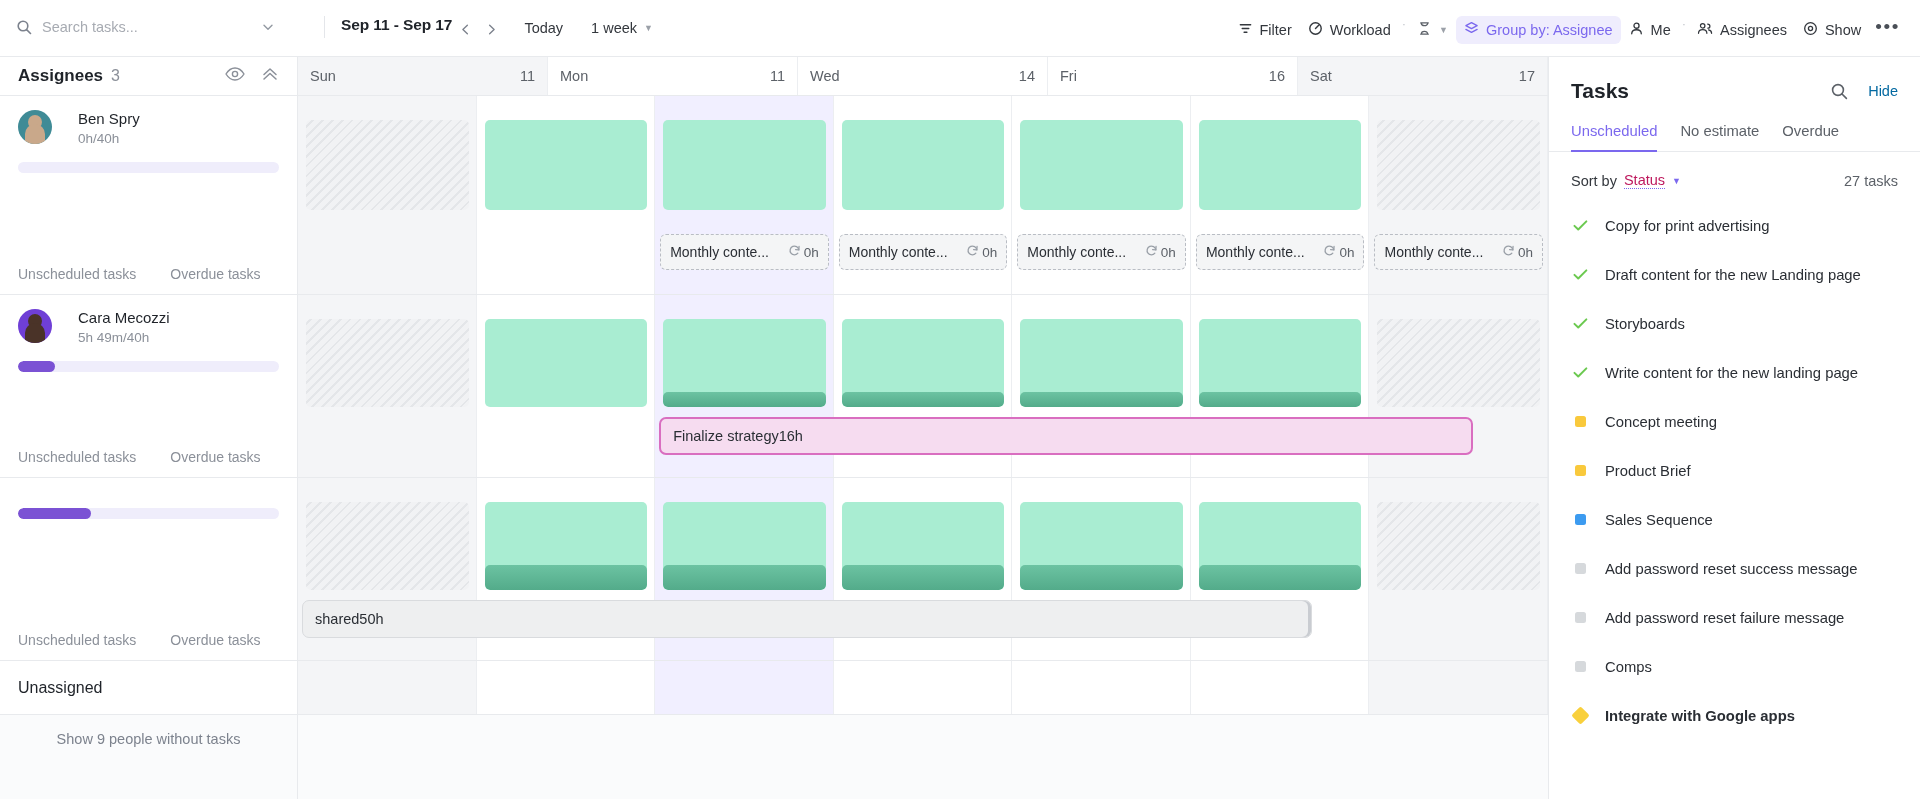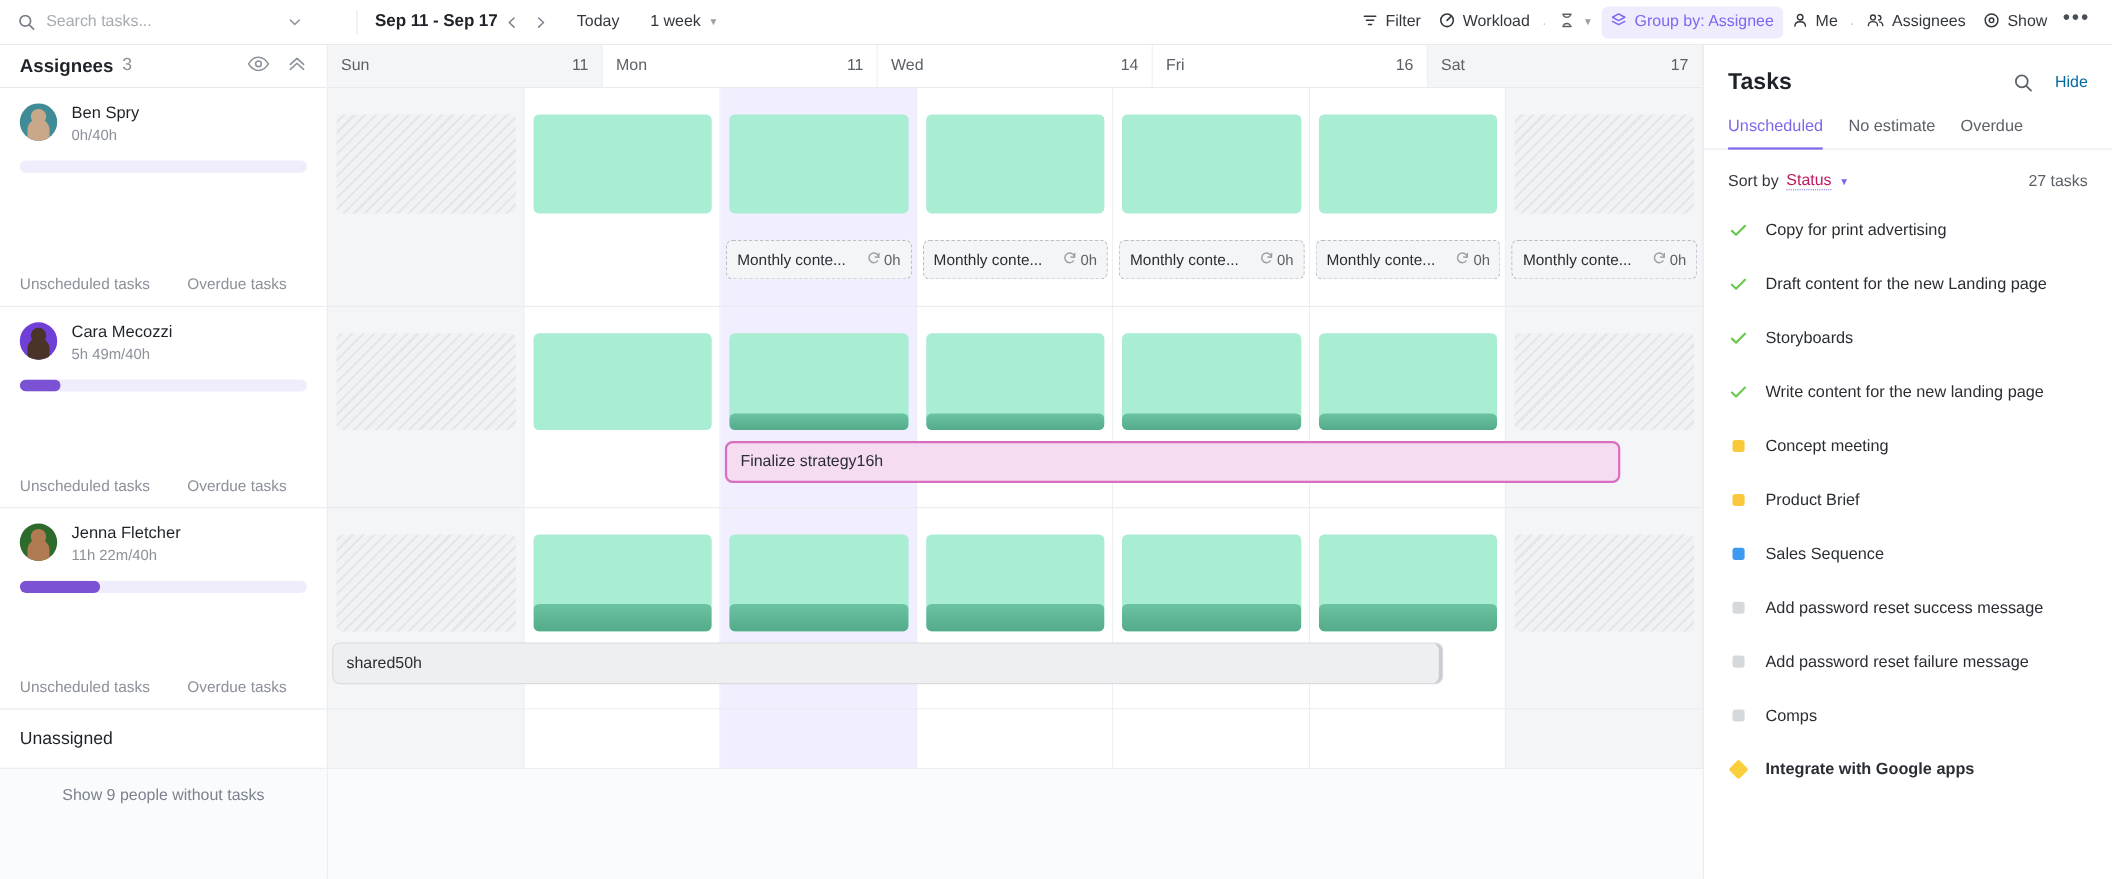--- a/index.html
+++ b/index.html
@@ -8,23 +8,23 @@
     font-family: "Liberation Sans", sans-serif;
     background: #ffffff; color: #2a2e34;
     overflow: hidden;
     -webkit-font-smoothing: antialiased;
   }
   .app { width: 1920px; height: 799px; display: flex; flex-direction: column; }
 
   
   .toolbar {
     height: 41px; min-height: 41px;
-    display: flex; align-items: center;
+    display: flex; align-items: flex-start;
     border-bottom: 1px solid #e8eaed;
-    background: #fff; padding: 0 14px 0 16px;
+    background: #fff; padding: 0 14px 0 16px; margin-top: 16px;
   }
   .search-wrap { display: flex; align-items: center; width: 300px; }
   .search-icon { width: 16px; height: 16px; color: #7c828d; flex: 0 0 auto; margin-right: 10px; }
   .search-input {
     border: none; outline: none; font-size: 14.5px;
     font-family: "Liberation Sans", sans-serif;
     color: #2a2e34; width: 215px; background: transparent;
   }
   .search-input::placeholder { color: #a7abb2; }
   .caret-btn {
@@ -78,21 +78,21 @@
   .assignees-count { font-size: 16px; color: #8b9099; margin-left: 8px; }
   .head-icons { margin-left: auto; display: flex; align-items: center; gap: 16px; color: #8b9099; }
   .head-icons svg { cursor: pointer; }
 
   .assignee-block {
     border-bottom: 1px solid #e8eaed;
     display: flex; flex-direction: column;
     padding: 14px 18px 0 18px;
     position: relative;
   }
-  .assignee-top { display: flex; align-items: flex-start; gap: 13px; }
+  .assignee-top { display: flex; align-items: flex-start; gap: 26px; }
   .avatar {
     width: 34px; height: 34px; border-radius: 50%;
     flex: 0 0 auto; position: relative; overflow: hidden;
   }
   .avatar .face {
     position: absolute; left: 50%; bottom: -2px; transform: translateX(-50%);
     width: 20px; height: 22px; border-radius: 10px 10px 4px 4px;
   }
   .avatar .head {
     position: absolute; left: 50%; top: 5px; transform: translateX(-50%);
@@ -392,30 +392,20 @@
             </div>
             <div class="cap-bar">
               <div class="cap-fill" style="width:14%"></div>
             </div>
             <div class="assignee-links">
               <span>Unscheduled tasks</span>
               <span>Overdue tasks</span>
             </div>
           </div>
           <div class="assignee-block" style="height: 183px;">
-            <div class="assignee-top">
-              <div class="avatar" style="background:#2d6b2d">
-                <div class="head" style="background:#b07a52"></div>
-                <div class="face" style="background:#b07a52"></div>
-              </div>
-              <div>
-                <div class="a-name">Jenna Fletcher</div>
-                <div class="a-hours">11h 22m/40h</div>
-              </div>
-            </div>
             <div class="cap-bar">
               <div class="cap-fill" style="width:28%"></div>
             </div>
             <div class="assignee-links">
               <span>Unscheduled tasks</span>
               <span>Overdue tasks</span>
             </div>
           </div>
         </div>
 

